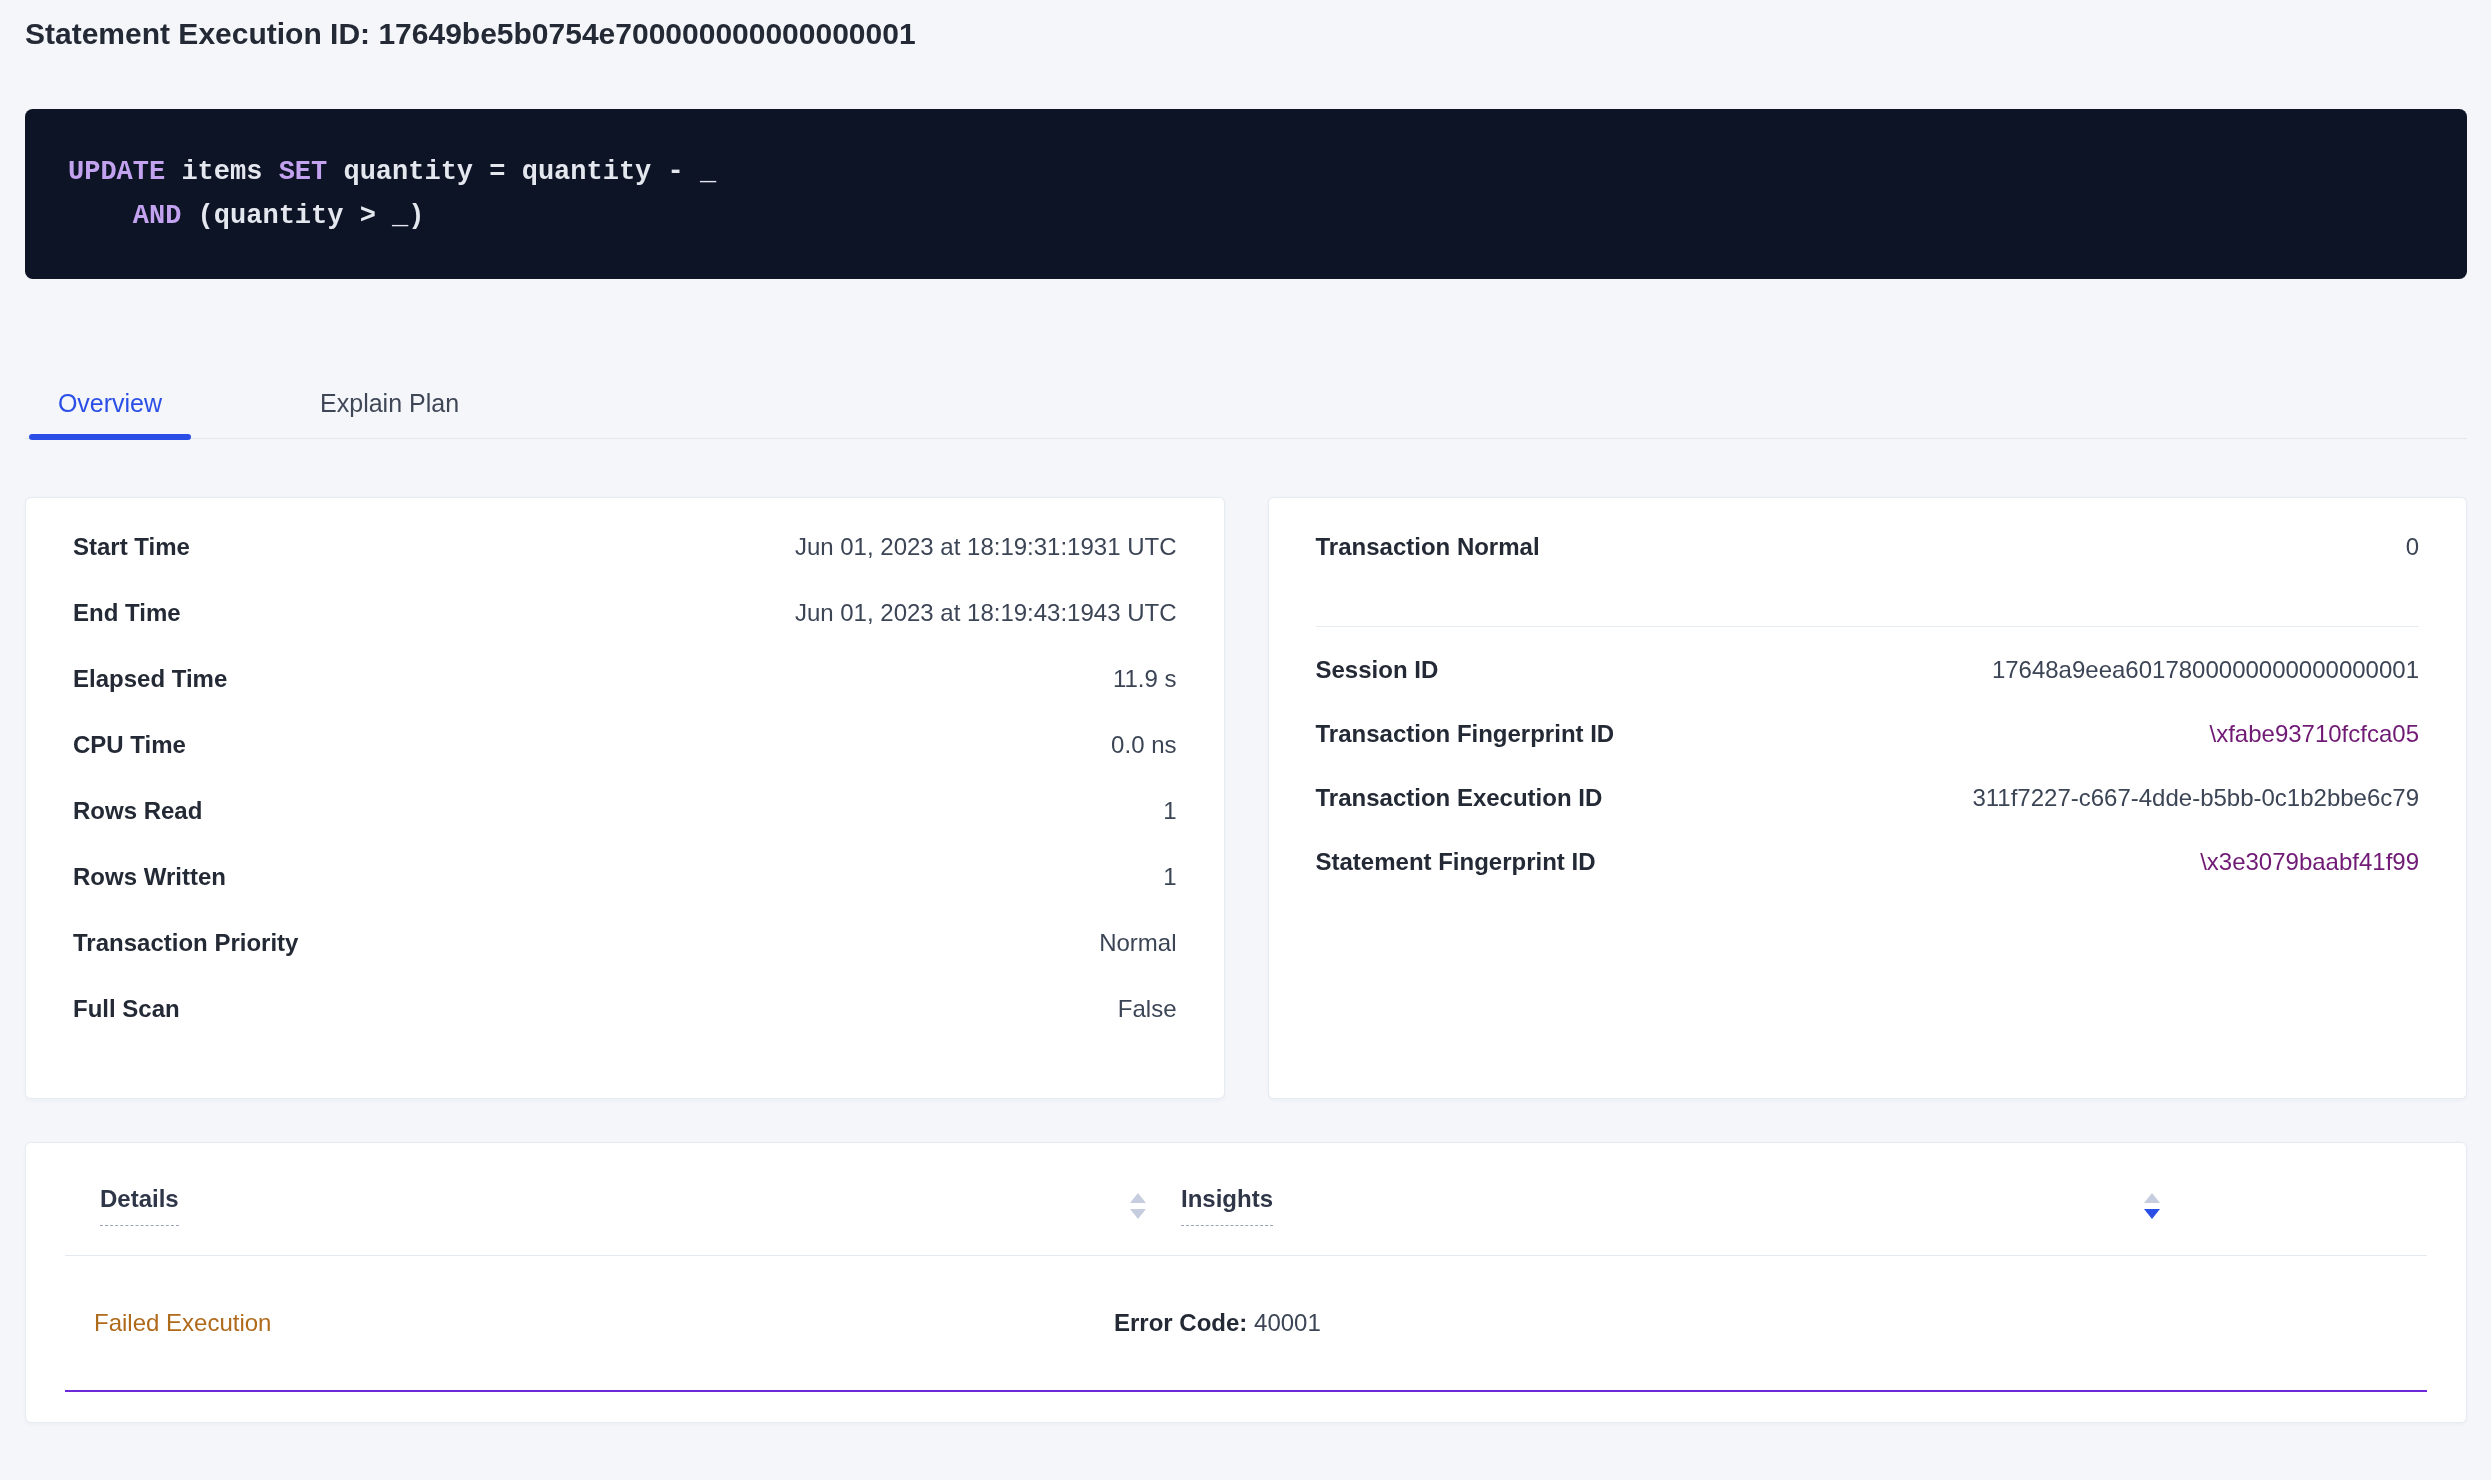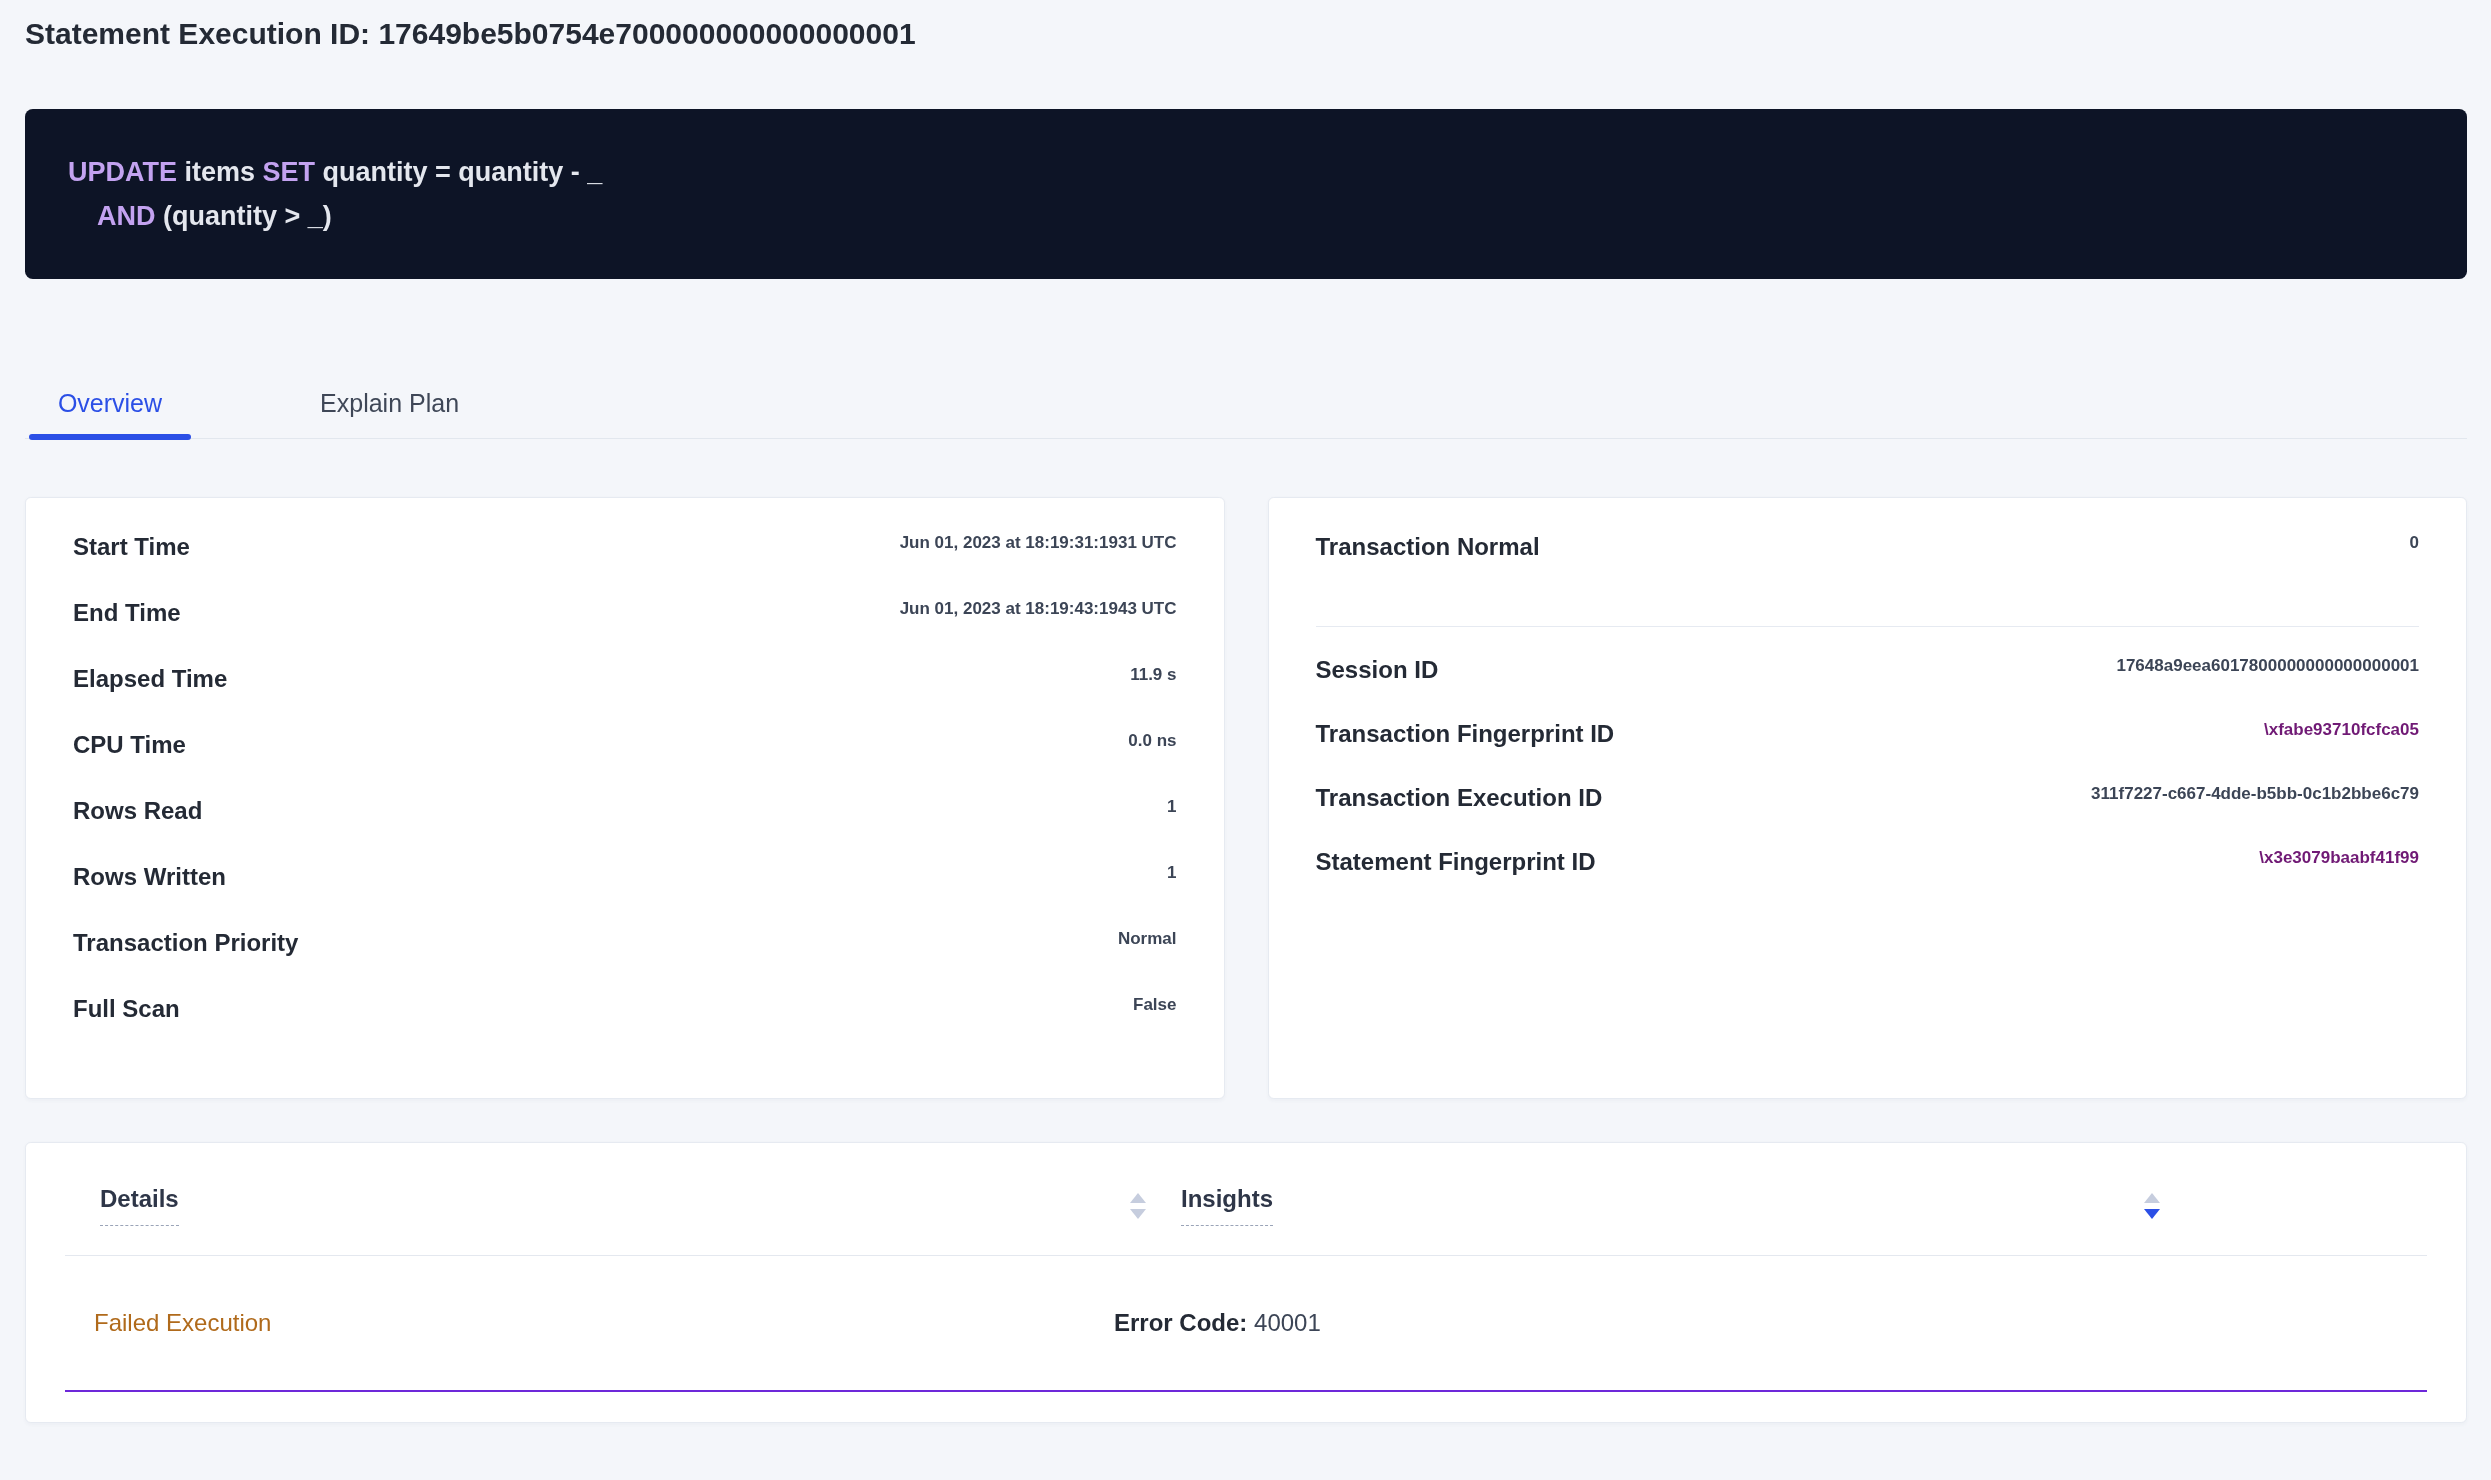--- a/index.html
+++ b/index.html
@@ -18,21 +18,21 @@
 
   
   .sql-box {
     margin-top: 56px;
     background: #0d1426;
     border-radius: 7.8px;
     padding: 41px 43px;
   }
   .sql {
     margin: 0;
-    font-family: Liberation Sans, sans-serif;
+    font-family: Liberation Mono, monospace;
     font-size: 27px;
     line-height: 44px;
     font-weight: 600;
     color: #e4e7ee;
     white-space: pre;
   }
   .sql .kw  { color: #c3a2f0; }
   .sql .str { color: #e8a048; }
 
   
@@ -54,21 +54,21 @@
     background: #fff;
     border: 1px solid #e6eaf1;
     border-radius: 5.8px;
     box-shadow: 0 1.9px 3.9px rgba(60,70,90,0.04);
   }
   .stats-card { flex: 1; height: 602px; padding: 35px 47px; }
 
   .kv { display: flex; justify-content: space-between; align-items: flex-start; height: 66px; }
   .kv-sm { height: 64px; }
   .kv .k { font-size: 24px; font-weight: 700; color: #242a35; }
-  .kv .v { font-size: 17px; font-weight: 700; color: #3c4556; margin-left: 24px; }
+  .kv .v { font-size: 24px; font-weight: 400; color: #3c4556; margin-left: 24px; }
   .kv .v.link { color: #701a75; cursor: pointer; }
 
   .divider { border: none; border-top: 1px solid #e6eaf1; margin: 27px 0 29px; }
 
   
   .table-card { margin-top: 43px; height: 281px; padding: 0 39px; }
   .thead { display: flex; align-items: center; height: 113px; padding-top: 13.6px; border-bottom: 1.9px solid #e4e8ef; }
   .th { display: flex; justify-content: space-between; align-items: center; }
   .th-insights { width: 1014px; padding-left: 29px; }
   .th-details  { width: 1087px; padding-left: 35px; }

